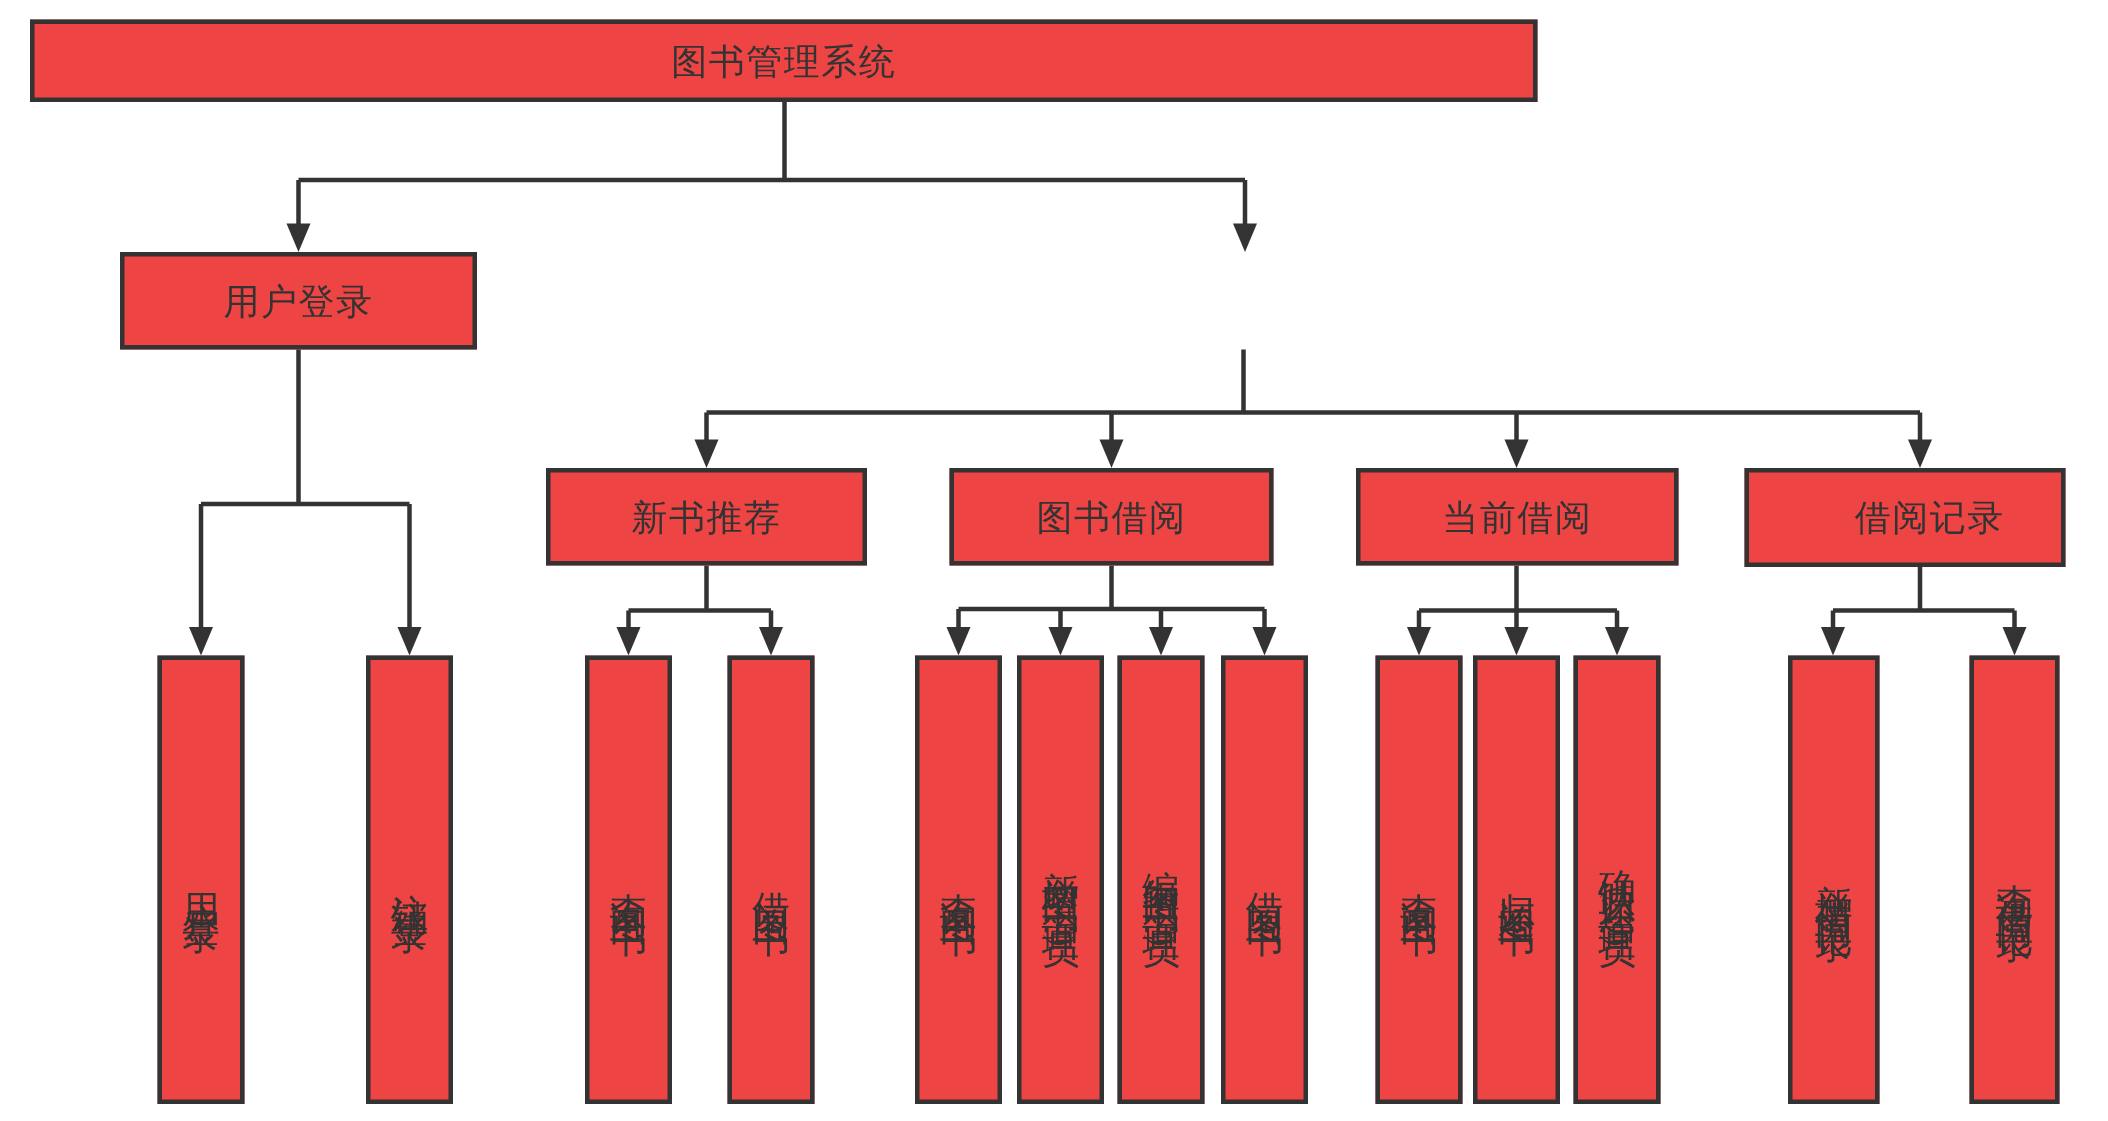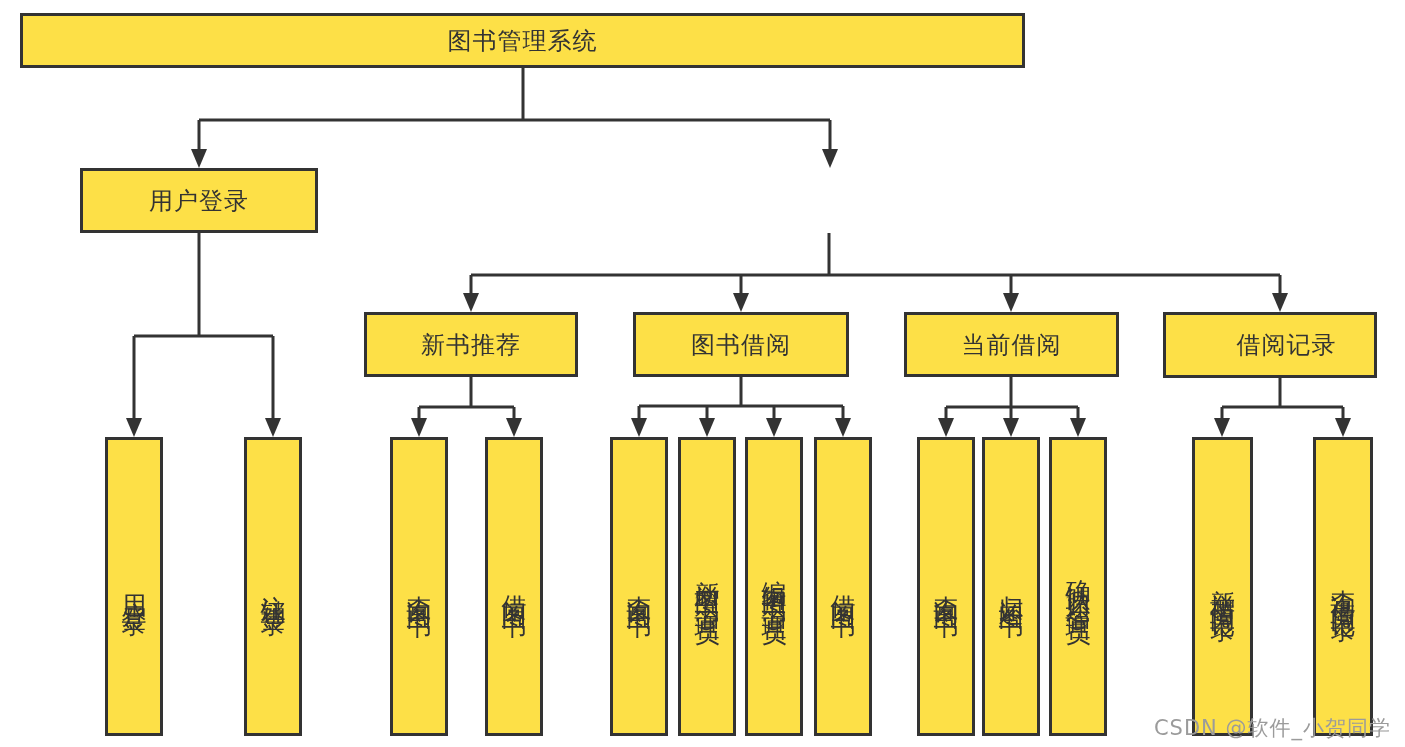--- a/index.html
+++ b/index.html
@@ -7,21 +7,21 @@
     position:relative;
     width:1405px; height:747px;
     background:#ffffff;
     font-family:"DejaVu Sans","Liberation Sans",sans-serif;
     overflow:hidden;
   }
   svg.wires { position:absolute; left:0; top:0; width:1405px; height:747px; }
   .node {
     position:absolute;
     box-sizing:border-box;
-    background:#fde047;
+    background:#ef4444;
     border:3px solid #333333;
     color:#333333;
     display:flex;
     align-items:center;
     justify-content:center;
   }
   .hnode { font-size:24px; letter-spacing:1px; white-space:nowrap; }
   .vnode {
     writing-mode:vertical-rl;
     text-orientation:mixed;
@@ -97,15 +97,14 @@
   <div class="node vnode" style="left:745px; top:437px; width:58px; height:299px;">编辑图书（管理员）</div>
   <div class="node vnode" style="left:814px; top:437px; width:58px; height:299px;">借阅图书</div>
 
   <div class="node vnode" style="left:917px; top:437px; width:58px; height:299px;">查询图书</div>
   <div class="node vnode" style="left:982px; top:437px; width:58px; height:299px;">归还图书</div>
   <div class="node vnode" style="left:1049px; top:437px; width:58px; height:299px;">确认归还（管理员）</div>
 
   <div class="node vnode" style="left:1192px; top:437px; width:61px; height:299px;">新增借阅记录</div>
   <div class="node vnode" style="left:1313px; top:437px; width:60px; height:299px;">查询借阅记录</div>
 
-  <div class="watermark">CSDN @软件_小贺同学</div>
 
 </div>
 
 </body></html>

